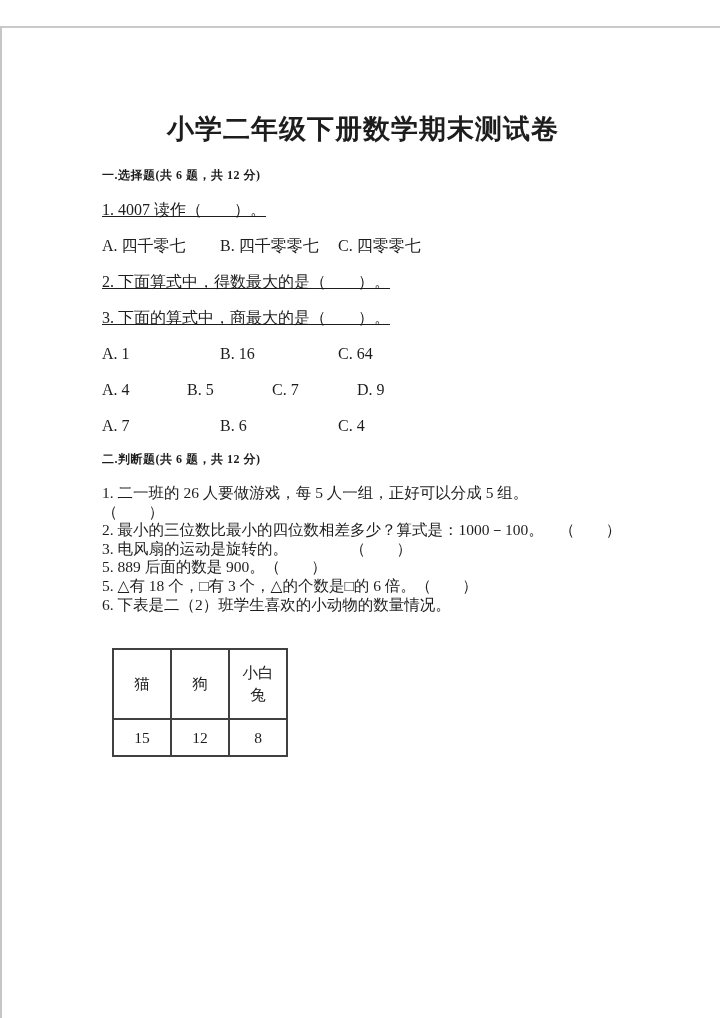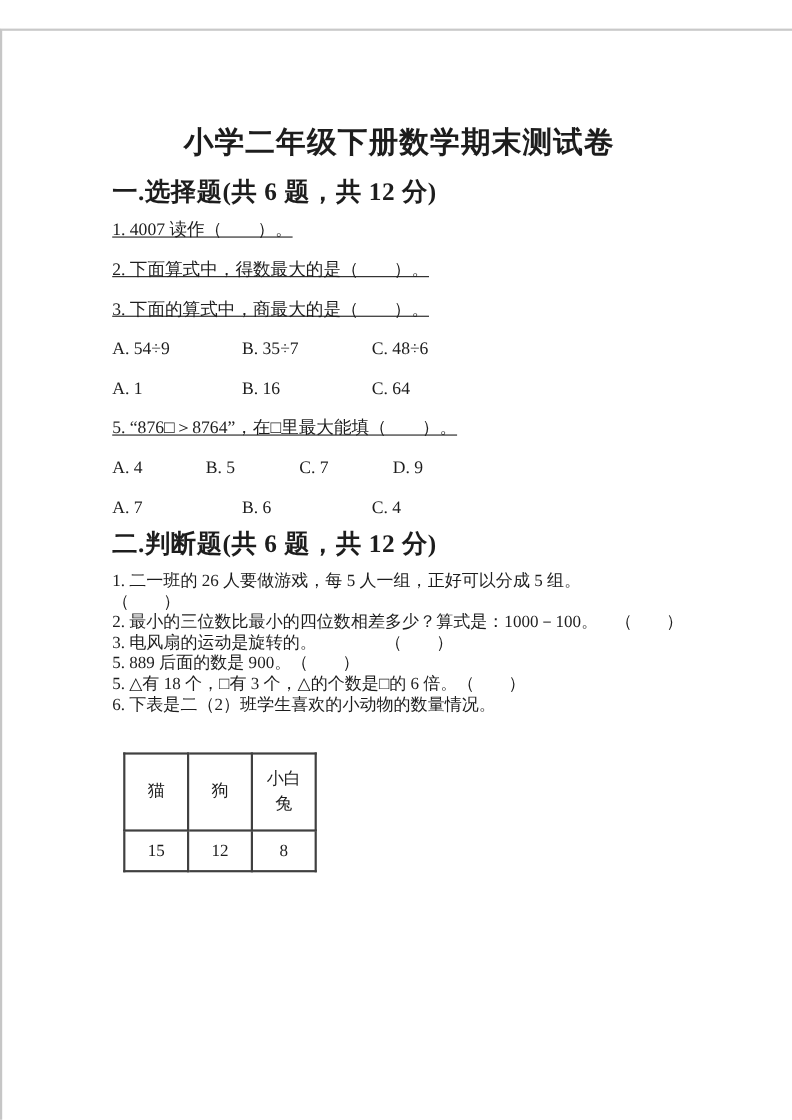--- a/index.html
+++ b/index.html
@@ -28,21 +28,21 @@
   }
   .title {
     margin: 84px 0 0 0;
     text-align: center;
     font-size: 27px;
     font-weight: bold;
     line-height: 34px;
     letter-spacing: 1px;
   }
   h2.sec {
-    font-size: 23px;
+    font-size: 12px;
     font-weight: bold;
     margin: 19px 0 0 0;
     line-height: 20px;
     letter-spacing: 0.5px;
   }
   h2.sec2 {
     margin-top: 12px;
   }
   p.q {
     font-size: 16px;
@@ -101,37 +101,36 @@
 
 <div class="page">
   <div class="content">
 
     <h1 class="title">小学二年级下册数学期末测试卷</h1>
 
     <div>
       <h2 class="sec">一.选择题(共 6 题，共 12 分)</h2>
 
       <p class="q">1. 4007 读作（　　）。</p>
+      <p class="opts">
+        <span class="opt">A. 四千零七</span>
+        <span class="opt">B. 四千零零七</span>
+        <span class="opt">C. 四零零七</span>
+      </p>
 
       <p class="q">2. 下面算式中，得数最大的是（　　）。</p>
 
       <p class="q">3. 下面的算式中，商最大的是（　　）。</p>
-      <p class="opts">
-        <span class="opt">A. 54÷9</span>
-        <span class="opt">B. 35÷7</span>
-        <span class="opt">C. 48÷6</span>
-      </p>
 
       <p class="opts">
         <span class="opt">A. 1</span>
         <span class="opt">B. 16</span>
         <span class="opt">C. 64</span>
       </p>
 
-      <p class="q">5. “876□＞8764”，在□里最大能填（　　）。</p>
       <p class="opts four">
         <span class="opt">A. 4</span>
         <span class="opt">B. 5</span>
         <span class="opt">C. 7</span>
         <span class="opt">D. 9</span>
       </p>
 
       <p class="opts">
         <span class="opt">A. 7</span>
         <span class="opt">B. 6</span>

